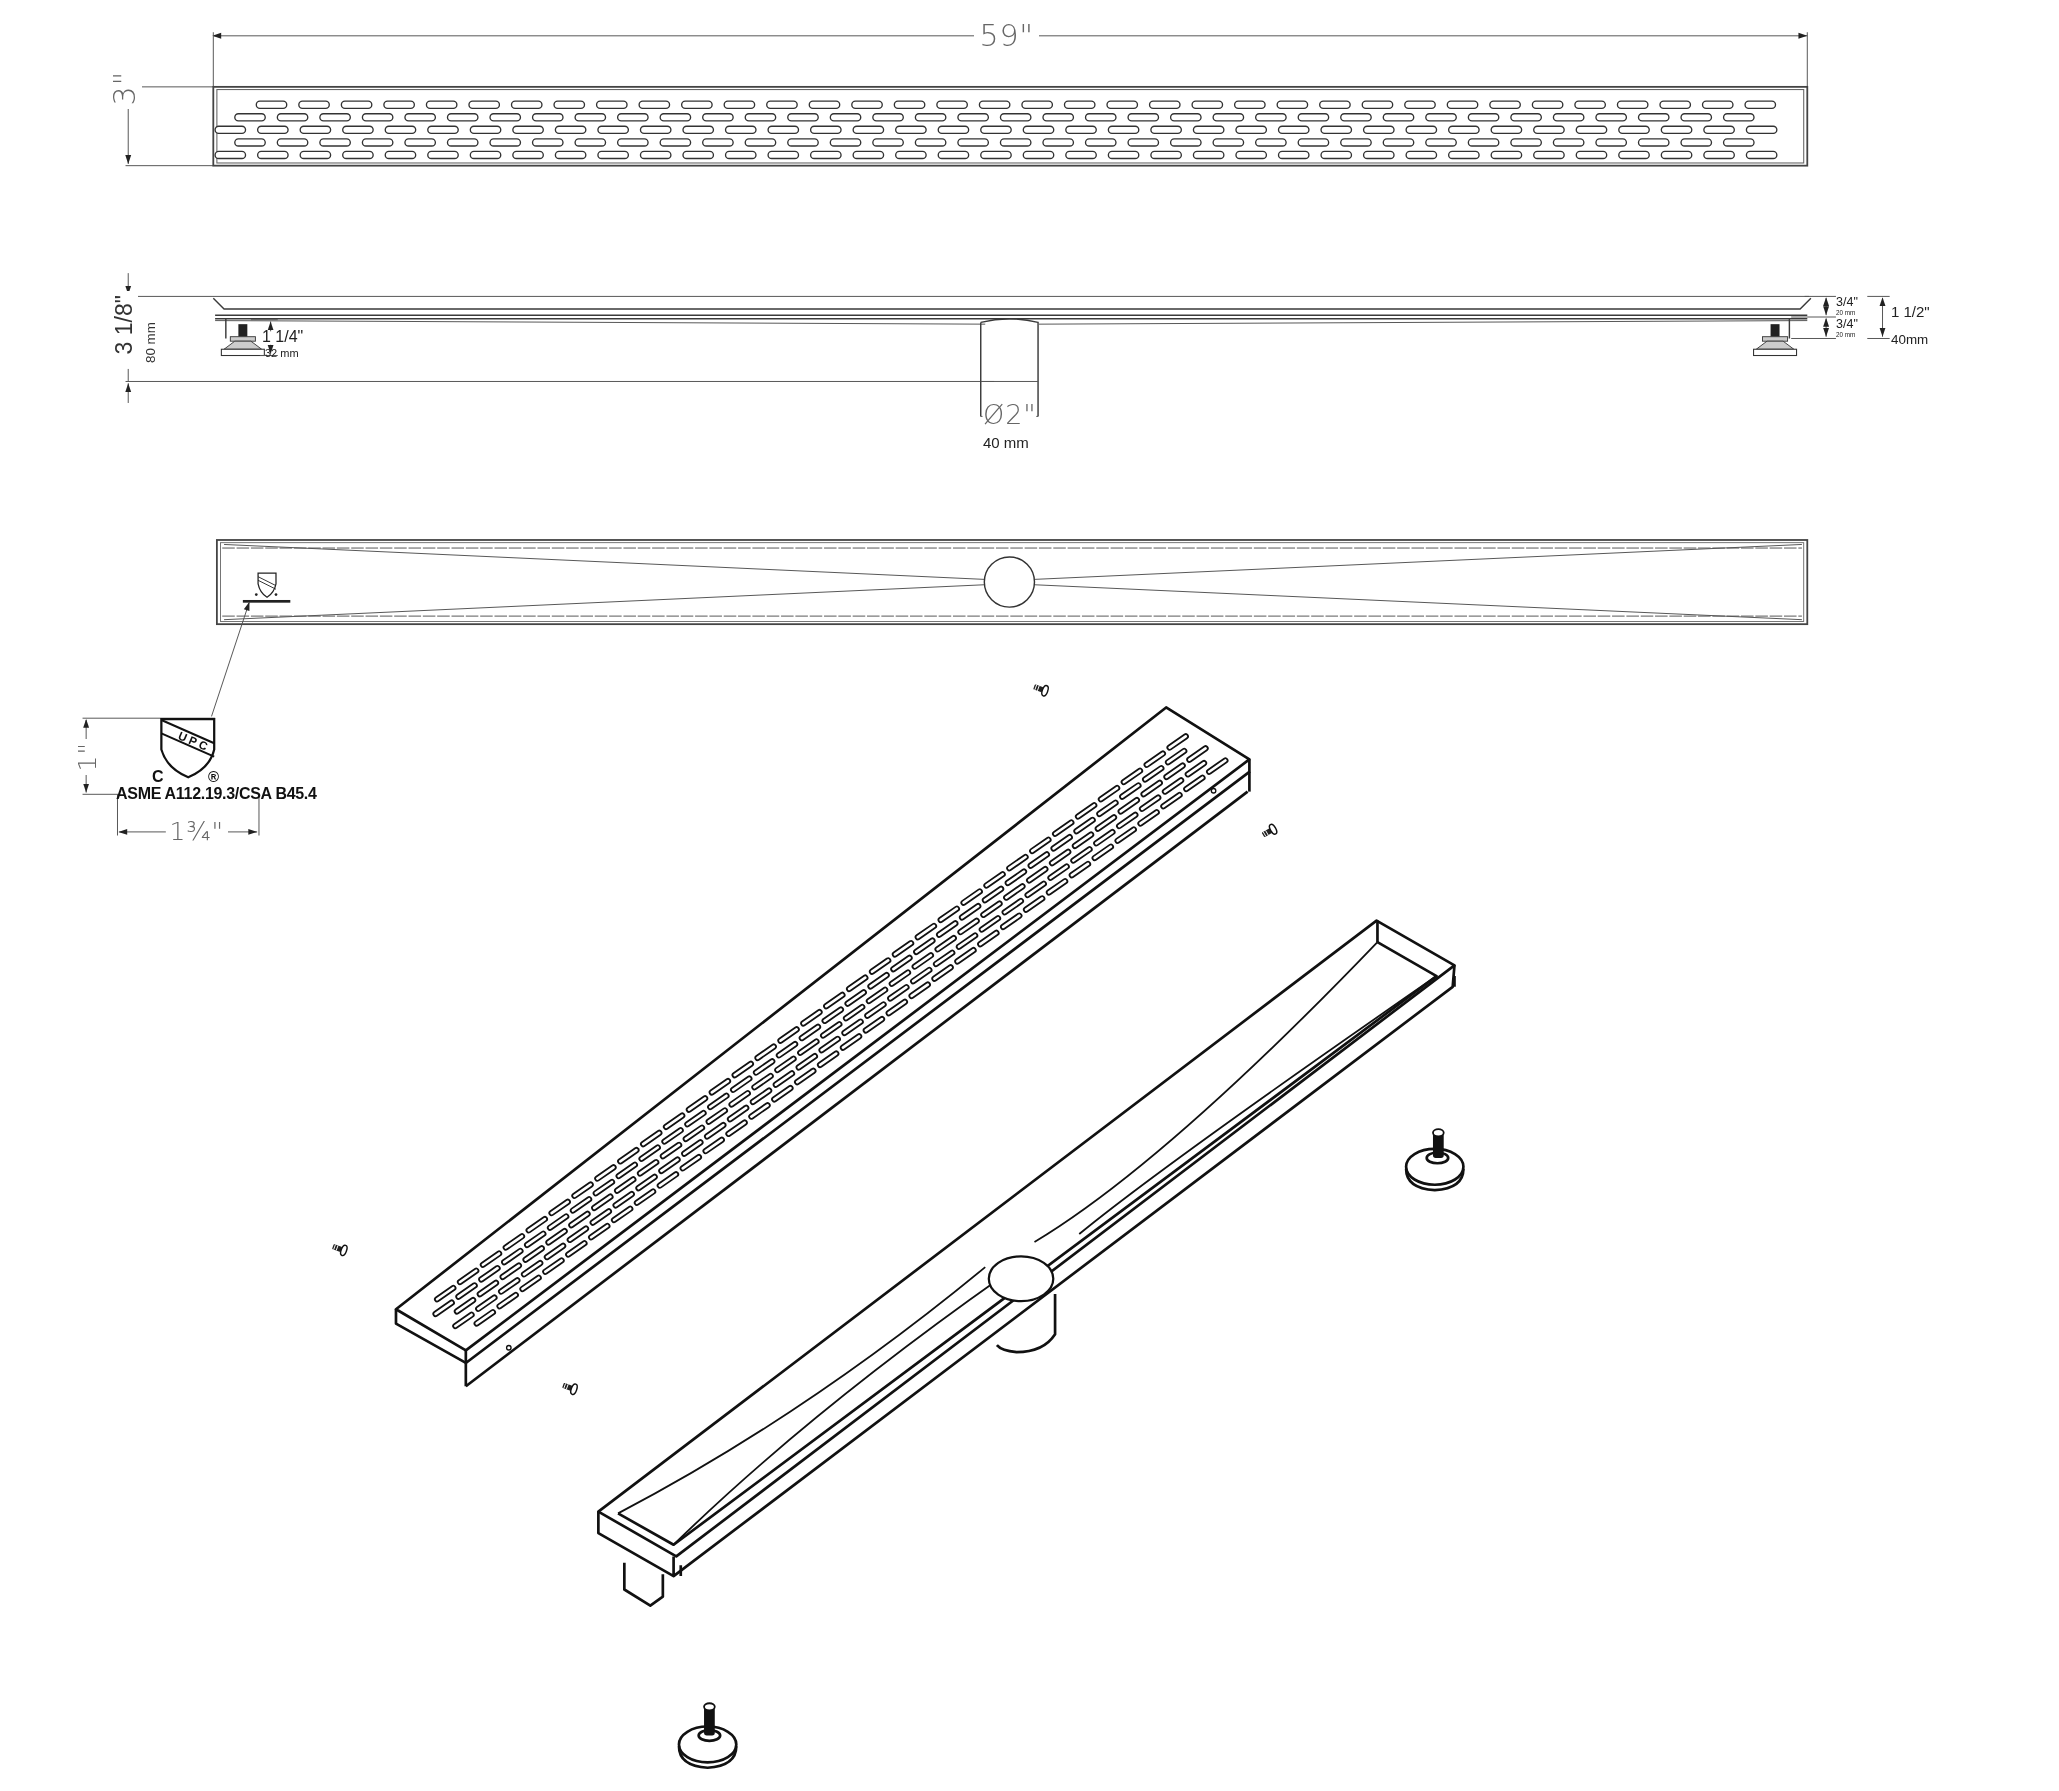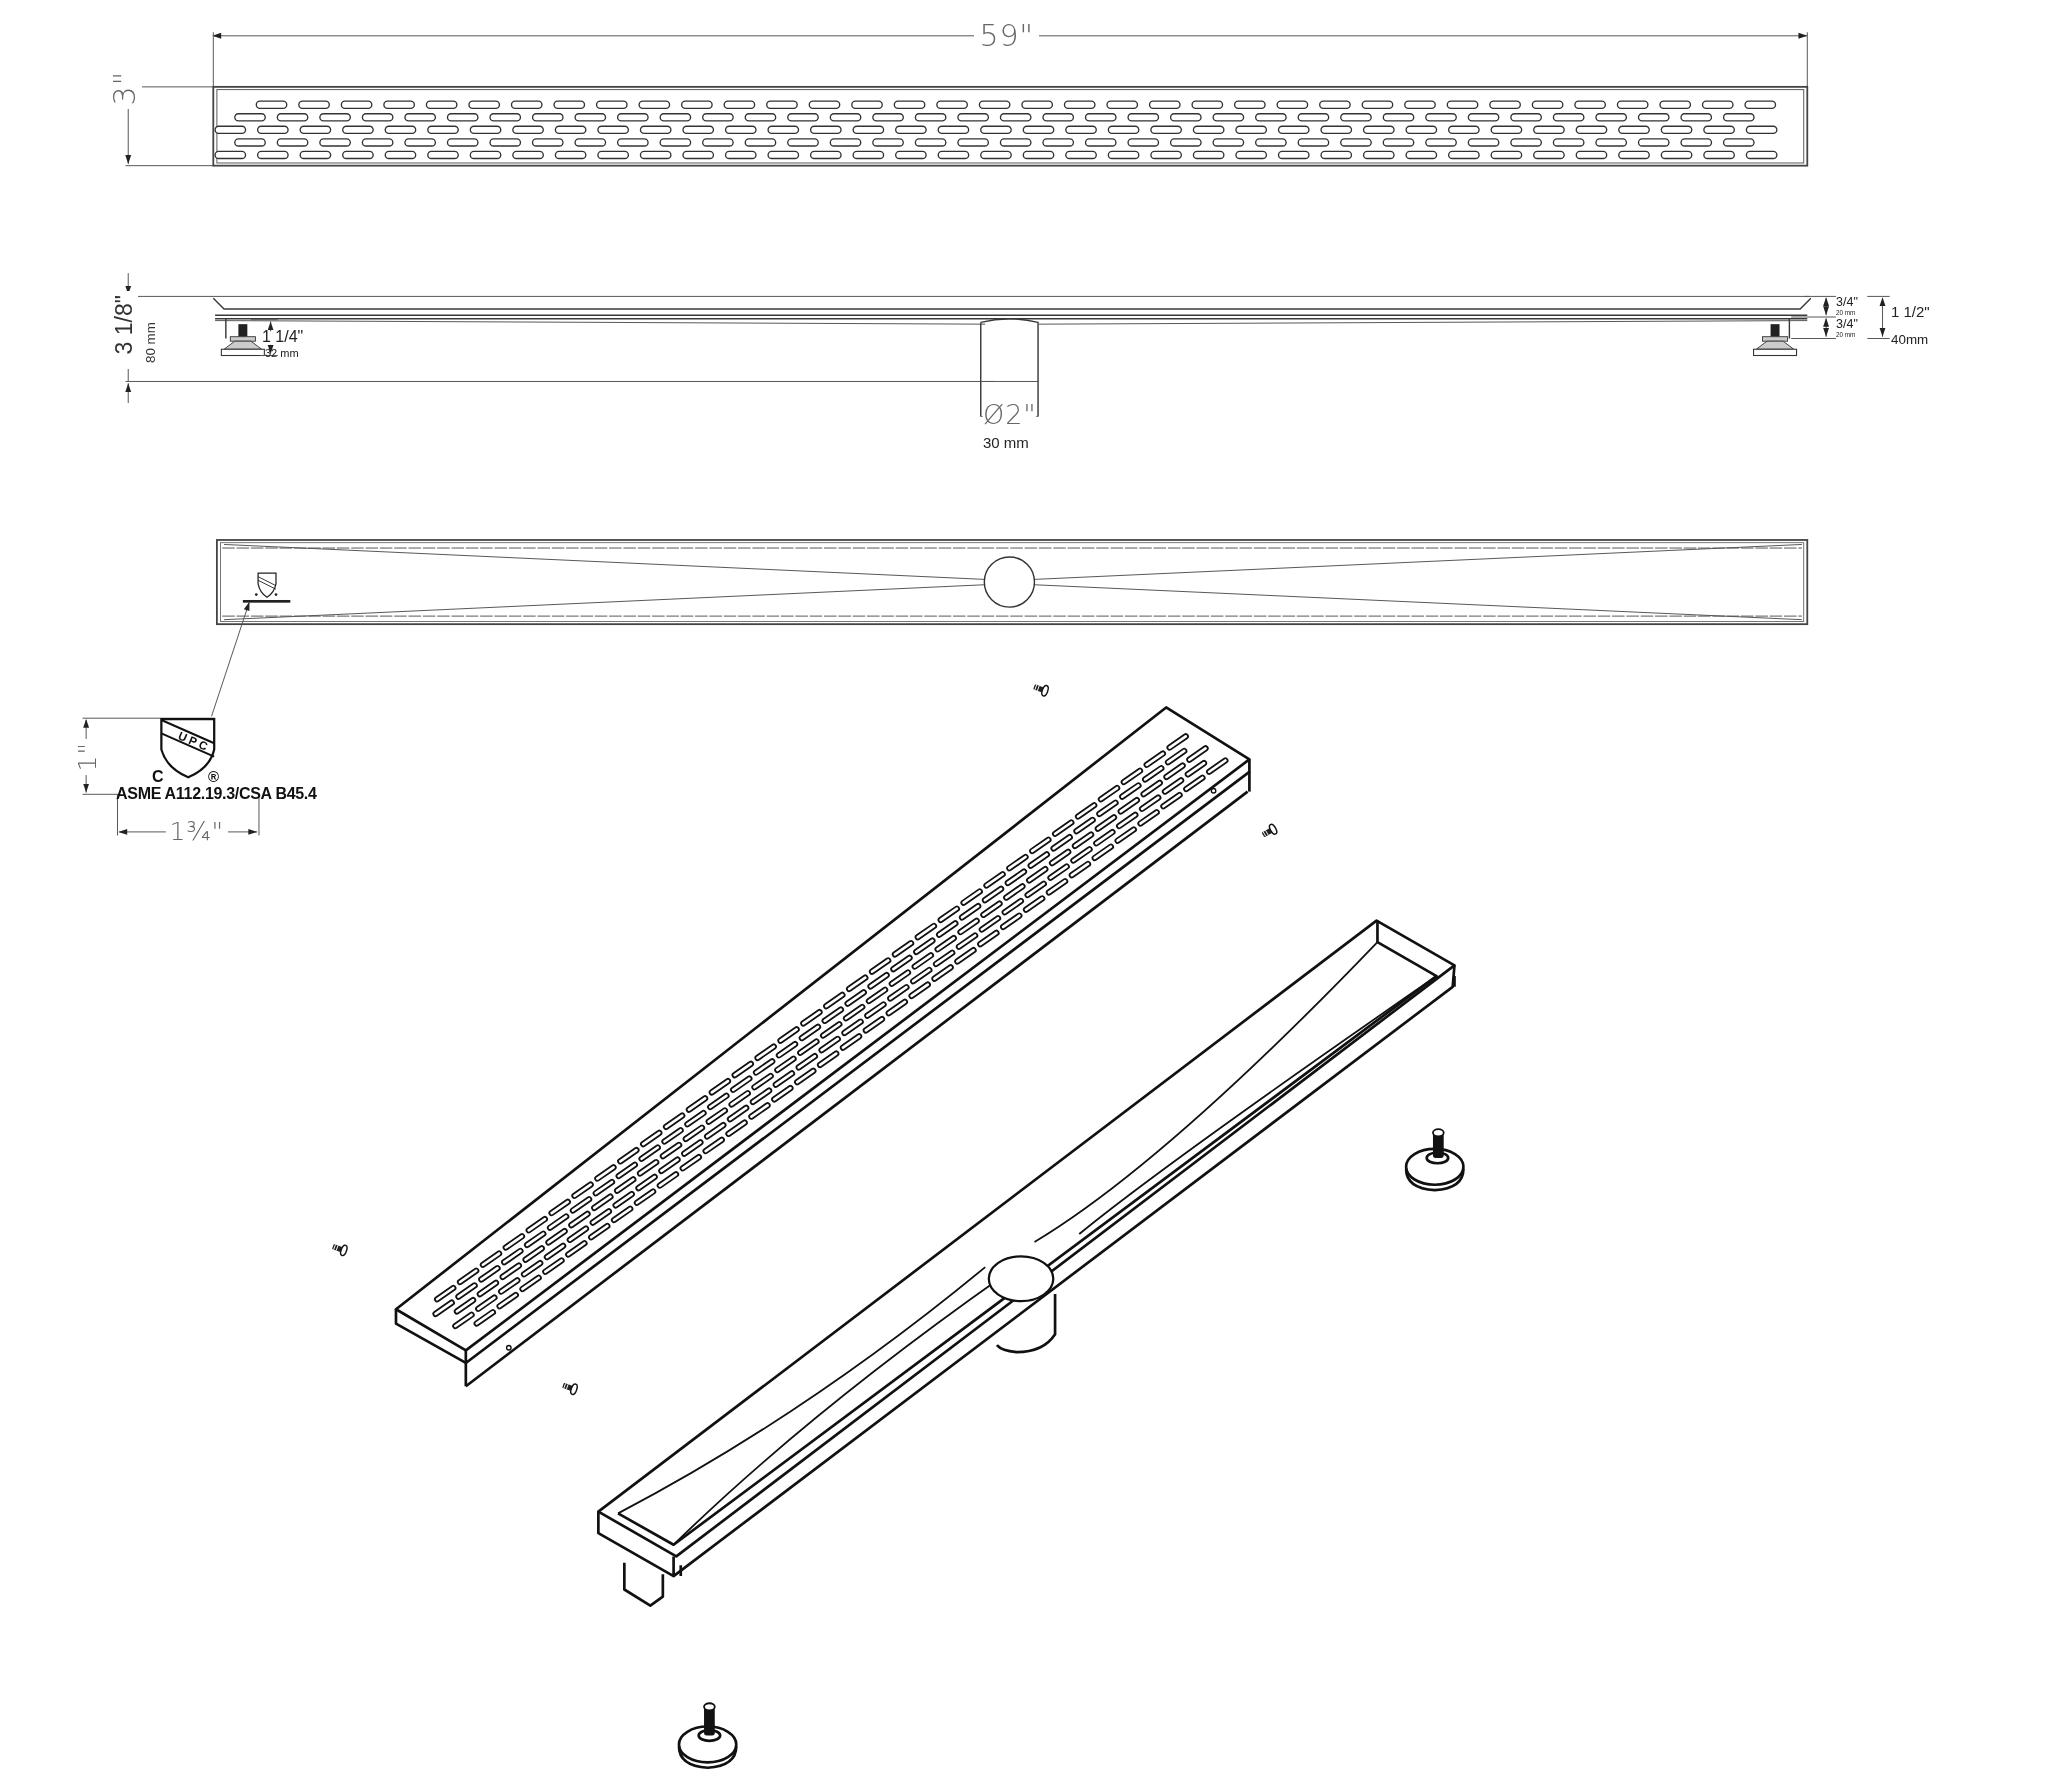--- a/index.html
+++ b/index.html
@@ -719,21 +719,21 @@
 <div class="lbl cadbig" style="left:974px;top:18px;background:#fff;padding:0 5.4px;">59"</div>
 <div class="lbl cadbig" style="left:107px;top:109px;transform:rotate(-90deg);transform-origin:left top;background:#fff;padding:0 3.6px;">3"</div>
 
 <div class="lbl big" style="left:111px;top:358px;transform:rotate(-90deg);transform-origin:left top;background:#fff;padding:0 3.6px;">3 1/8"</div>
 <div class="lbl" style="left:143px;top:363px;font-size:13.4px;color:#333;transform:rotate(-90deg);transform-origin:left top;">80 mm</div>
 
 <div class="lbl med" style="left:262px;top:328px;">1 1/4"</div>
 <div class="lbl small" style="left:265px;top:347px;font-size:11px;">32 mm</div>
 
 <div class="lbl cadbig" style="left:983px;top:399px;font-size:27px;">Ø2"</div>
-<div class="lbl" style="left:983px;top:434px;font-size:15px;color:#222;">30 mm</div>
+<div class="lbl" style="left:983px;top:434px;font-size:15px;color:#222;">40 mm</div>
 
 <div class="lbl" style="left:1836px;top:295px;font-size:12.5px;color:#222;">3/4"</div>
 <div class="lbl" style="left:1836px;top:309px;font-size:6.3px;color:#222;">20 mm</div>
 <div class="lbl" style="left:1836px;top:317px;font-size:12.5px;color:#222;">3/4"</div>
 <div class="lbl" style="left:1836px;top:331px;font-size:6.3px;color:#222;">20 mm</div>
 <div class="lbl" style="left:1891px;top:303px;font-size:15px;color:#222;">1 1/2"</div>
 <div class="lbl" style="left:1891px;top:320px;font-size:13.4px;color:#222;margin-top:12px;">40mm</div>
 
 <div class="lbl" style="left:152px;top:768px;font-size:16px;font-weight:bold;color:#111;">C</div>
 <div class="lbl" style="left:208px;top:768px;font-size:15px;font-weight:bold;color:#111;">®</div>

